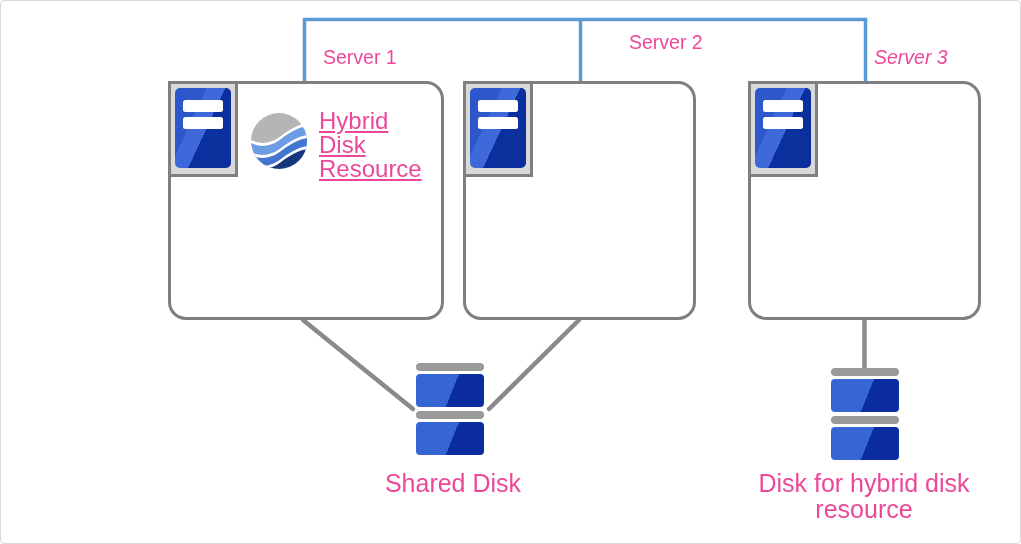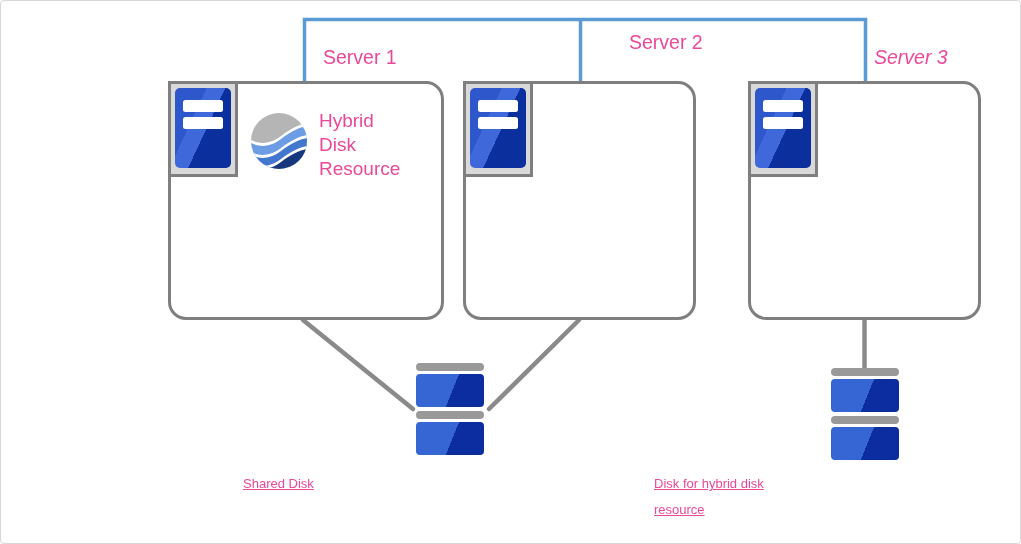--- a/index.html
+++ b/index.html
@@ -46,43 +46,44 @@
   .server-icon-bar{
     position:absolute;
     left:8px;width:40px;height:12px;
     background:#ffffff;border-radius:2.5px;
   }
   .bar1{top:12px;}
   .bar2{top:29px;}
   .logo{position:absolute;z-index:3;}
   .logo-text{
     position:absolute;
-    font-size:19px;
+    font-size:24px;
     line-height:24px;
     z-index:3;
+    text-decoration:underline;
   }
   .disk{position:absolute;width:68px;z-index:2;}
   .disk-cap{
     width:68px;height:8px;
     background:#999999;border-radius:4px;
   }
   .disk-body{
     width:68px;height:33px;
     margin-top:3px;
     border-radius:4px;
     background:linear-gradient(112deg,#3566d4 0%,#3566d4 53%,#0b2da0 53%,#0b2da0 100%);
   }
   .disk-body.first{margin-bottom:4px;}
   .disk-label{
     position:absolute;
     width:420px;
-    font-size:13px;
+    text-align:center;
+    font-size:25px;
     line-height:25.5px;
     z-index:3;
-    text-decoration:underline;
   }
 </style>
 </head>
 <body>
 
 <div class="canvas">
 
   <svg class="lines-svg" width="1021" height="544">
 
     <polyline points="303.5,83 303.5,18.5 864.5,18.5 864.5,82" fill="none" stroke="#5b9bd5" stroke-width="3.5"></polyline>

